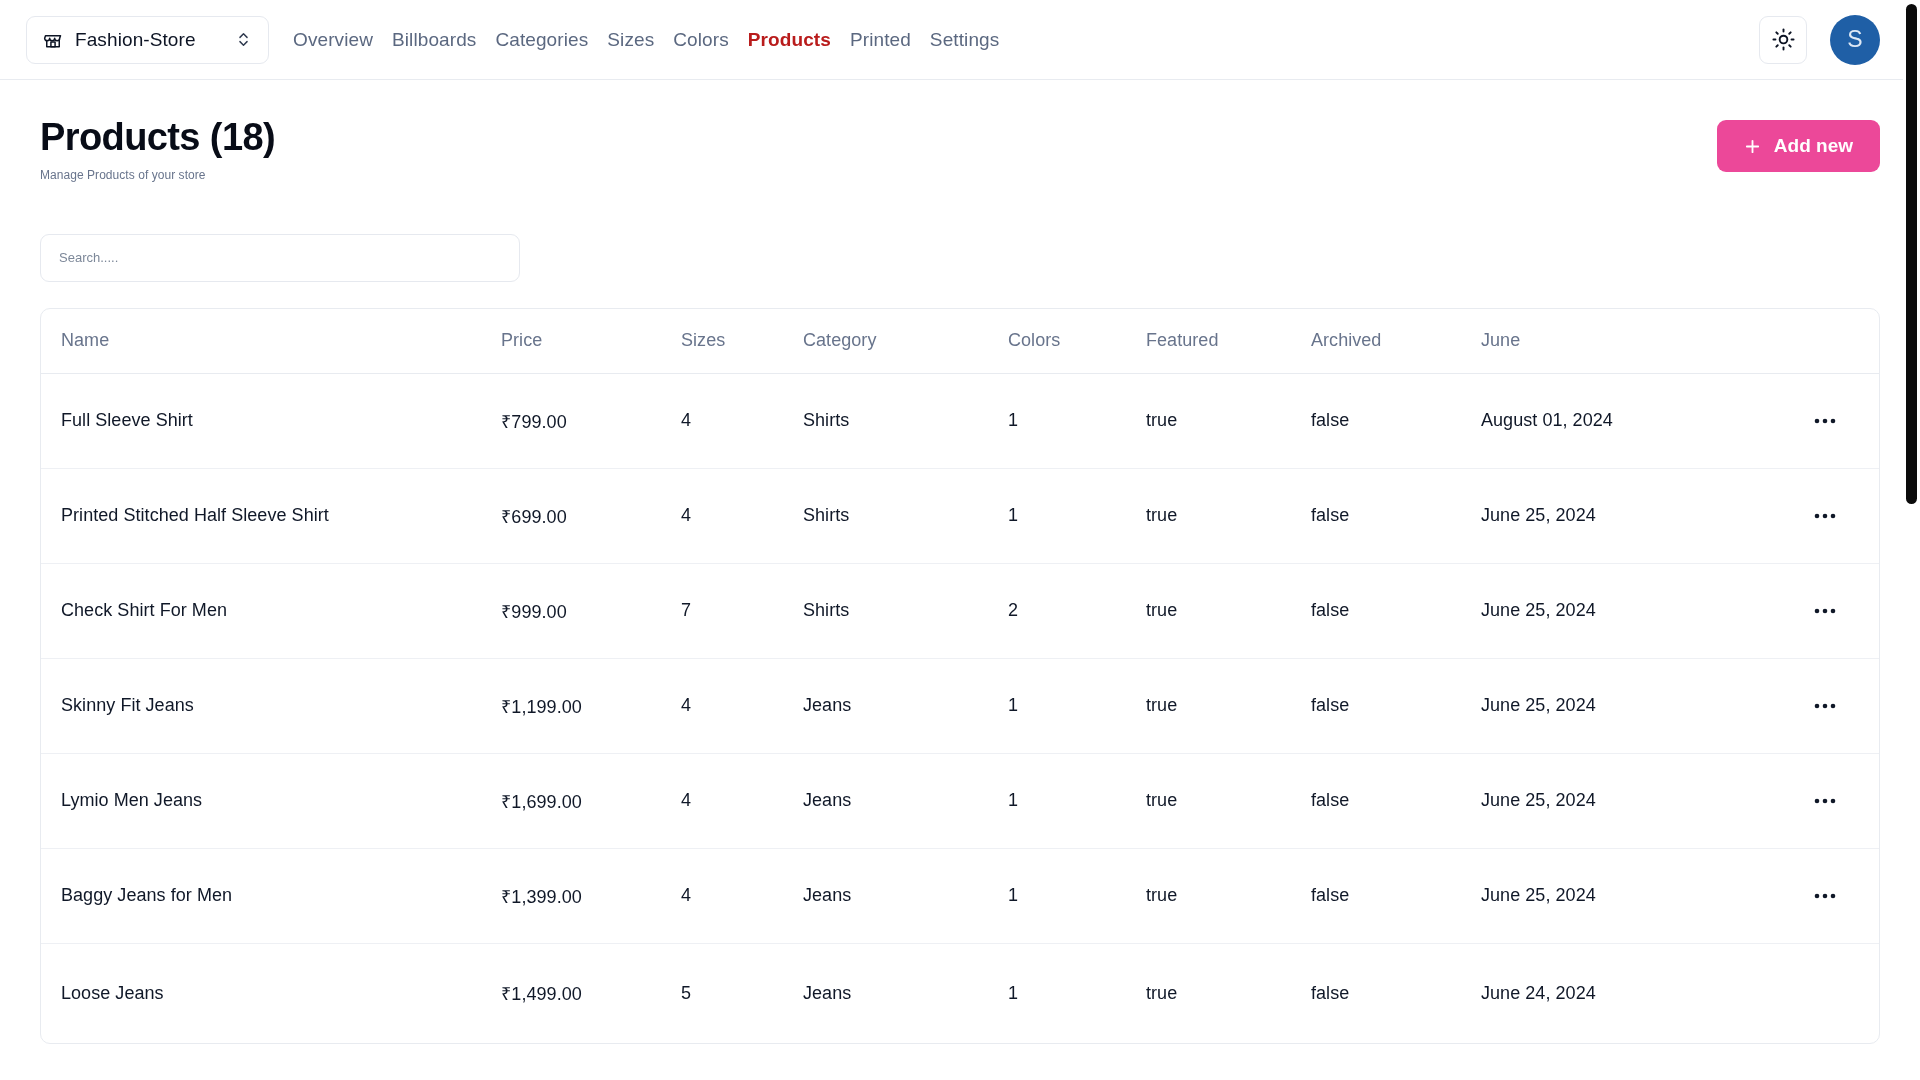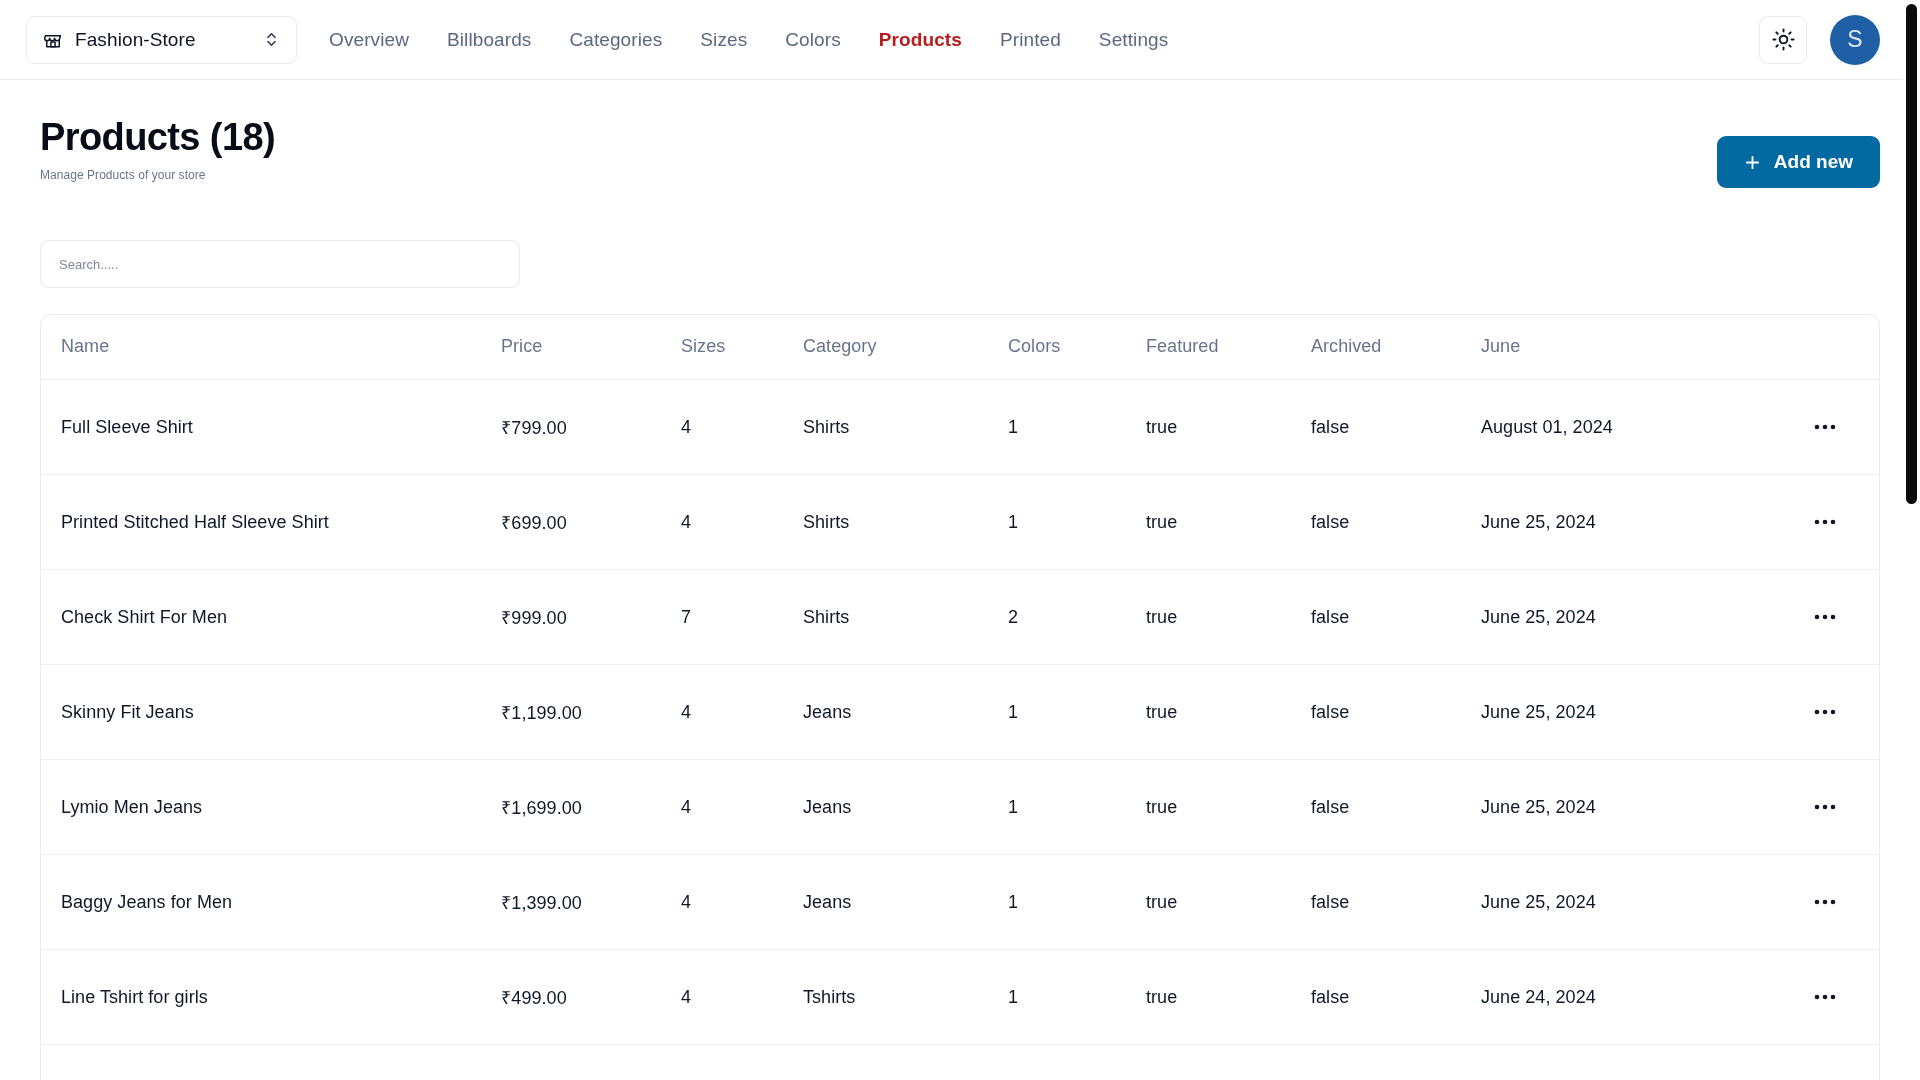--- a/index.html
+++ b/index.html
@@ -29,21 +29,21 @@
     display: flex;
     align-items: center;
     padding: 0 40px 0 26px;
     background: #ffffff;
   }
 
   .store-switcher {
     display: flex;
     align-items: center;
     gap: 12px;
-    width: 271px;
+    width: 243px;
     height: 48px;
     padding: 0 16px;
     border: 1px solid #e6e9ef;
     border-radius: 9px;
     background: #ffffff;
     cursor: pointer;
     flex: none;
   }
   .store-switcher .store-label {
     font-size: 19px;
@@ -52,22 +52,22 @@
     flex: 1;
     text-align: left;
     white-space: nowrap;
   }
   .store-icon { width: 20px; height: 20px; display: block; flex: none; color: #0d1424; }
   .chev-icon  { width: 17px; height: 17px; display: block; flex: none; color: #2f3a4f; }
 
   .nav-links {
     display: flex;
     align-items: flex-start;
-    gap: 38px;
-    margin-left: 32px;
+    gap: 19px;
+    margin-left: 24px;
   }
   .nav-link {
     font-size: 19px;
     color: #5b6880;
     text-decoration: none;
     cursor: pointer;
     white-space: nowrap;
     letter-spacing: .1px;
   }
   .nav-link.active {
@@ -123,22 +123,22 @@
     color: #68748c;
     letter-spacing: .05px;
   }
   .add-btn {
     display: flex;
     align-items: center;
     justify-content: center;
     gap: 13px;
     height: 52px;
     padding: 0 27px;
-    margin-top: 20px;
-    background: #0369a1;
+    margin-top: 4px;
+    background: #ec4899;
     color: #ffffff;
     border: none;
     border-radius: 9px;
     font-size: 19px;
     font-weight: 700;
     font-family: "Liberation Sans", sans-serif;
     cursor: pointer;
     white-space: nowrap;
   }
   .plus-icon { width: 17px; height: 17px; display: block; }
@@ -433,39 +433,20 @@
                   <span>
                     <svg class="dots-icon" viewBox="0 0 22 6" fill="currentColor">
                       <circle cx="3" cy="3" r="2.3"></circle>
                       <circle cx="11" cy="3" r="2.3"></circle>
                       <circle cx="19" cy="3" r="2.3"></circle>
                     </svg>
                   </span>
                 </button></td>
             </tr>
             <tr>
-              <td class="c-name">Line Tshirt for girls</td>
-              <td class="c-price">₹499.00</td>
-              <td class="c-sizes">4</td>
-              <td class="c-category">Tshirts</td>
-              <td class="c-colors">1</td>
-              <td class="c-featured">true</td>
-              <td class="c-archived">false</td>
-              <td class="c-date">June 24, 2024</td>
-              <td class="c-actions"><button class="row-actions-btn">
-                  <span>
-                    <svg class="dots-icon" viewBox="0 0 22 6" fill="currentColor">
-                      <circle cx="3" cy="3" r="2.3"></circle>
-                      <circle cx="11" cy="3" r="2.3"></circle>
-                      <circle cx="19" cy="3" r="2.3"></circle>
-                    </svg>
-                  </span>
-                </button></td>
-            </tr>
-            <tr>
               <td class="c-name">Loose Jeans</td>
               <td class="c-price">₹1,499.00</td>
               <td class="c-sizes">5</td>
               <td class="c-category">Jeans</td>
               <td class="c-colors">1</td>
               <td class="c-featured">true</td>
               <td class="c-archived">false</td>
               <td class="c-date">June 24, 2024</td>
               <td class="c-actions"><button class="row-actions-btn"></button></td>
             </tr>

